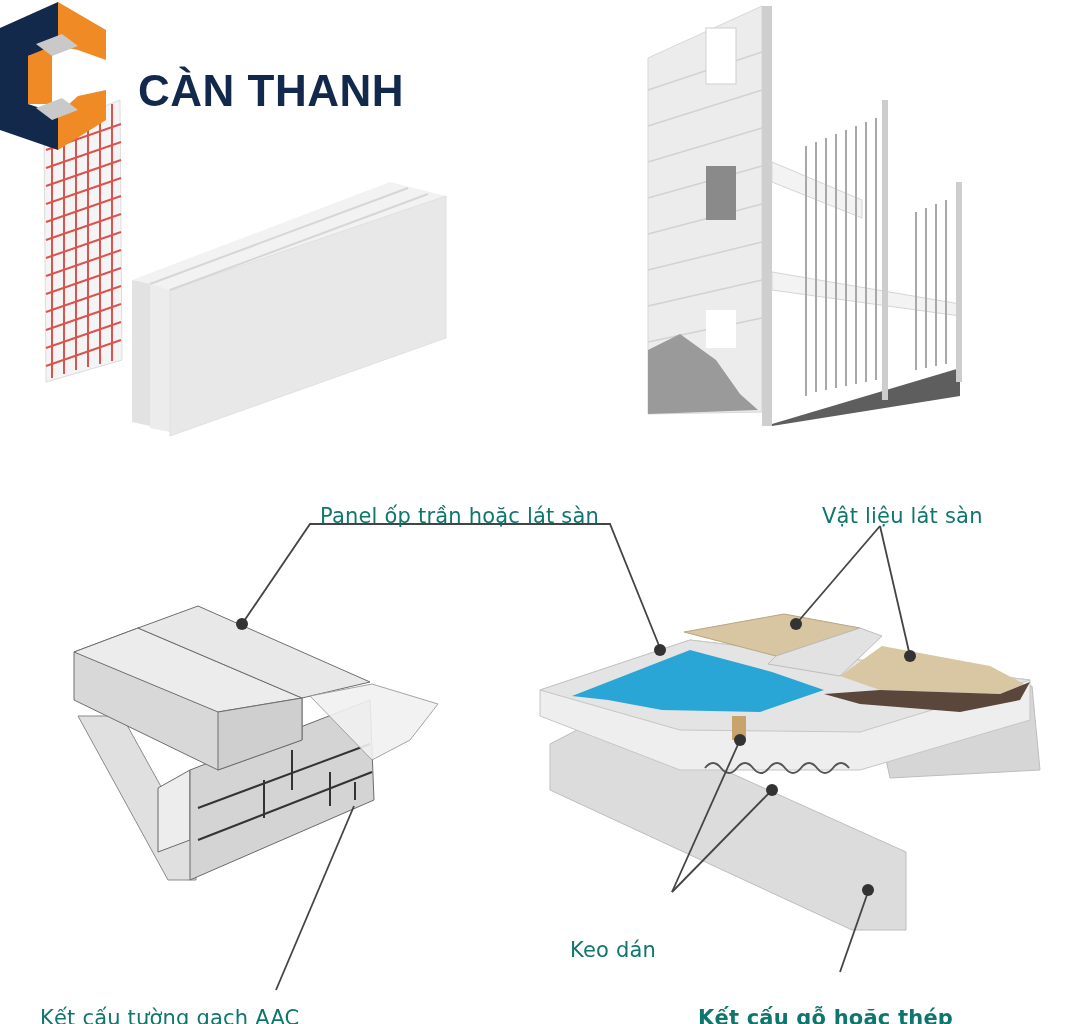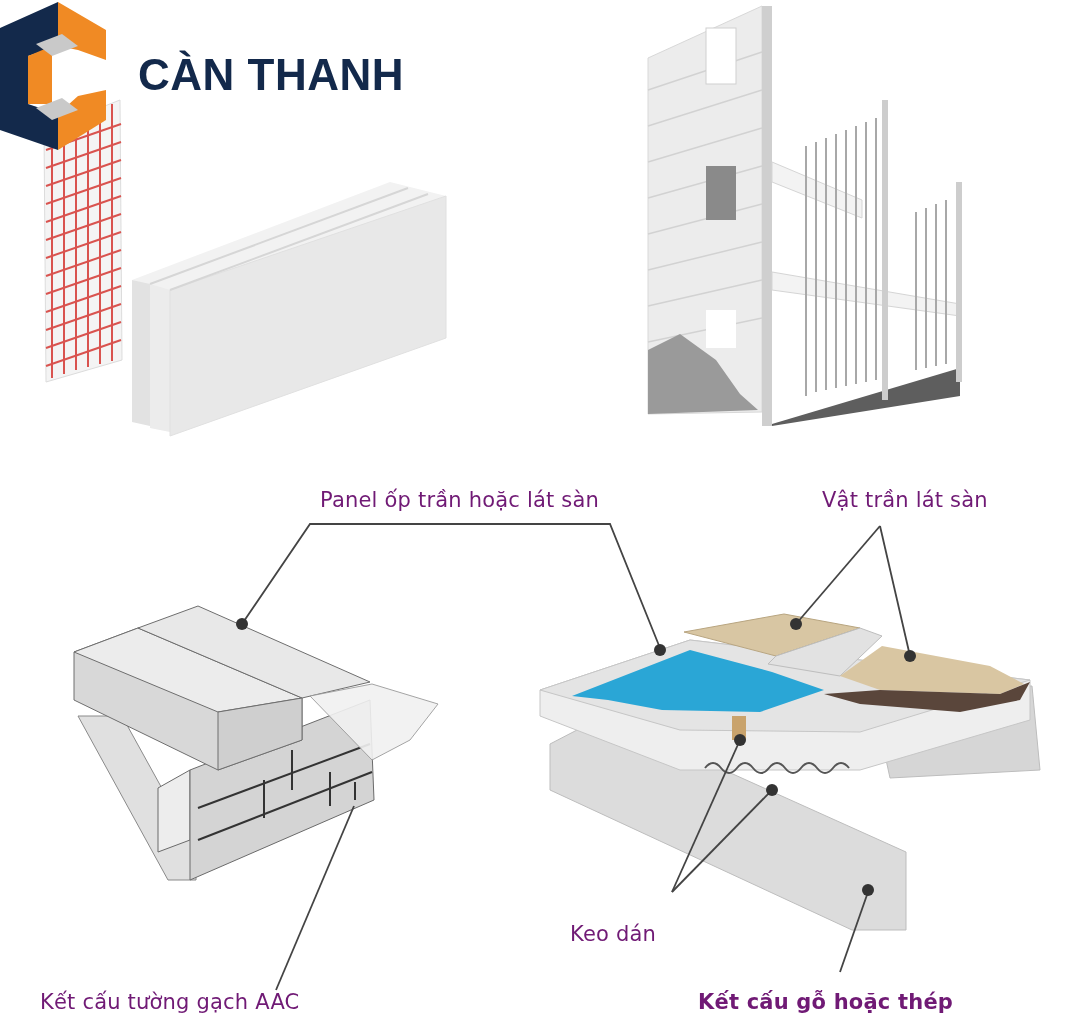--- a/index.html
+++ b/index.html
@@ -1,19 +1,19 @@
 <!DOCTYPE html>
 <html><head>
 <meta charset="utf-8">
 <style>
   html, body { margin:0; padding:0; background:#ffffff; }
   body { width:1080px; height:1024px; position:relative; overflow:hidden; font-family:"DejaVu Sans", sans-serif; }
-  .abs { position:absolute; }
+  .abs { position:absolute;margin-top:16px; }
   .brand-text { left:138px; top:50px; font-family:"Liberation Sans", sans-serif; font-weight:bold; font-size:44px; letter-spacing:0.5px; color:#13294b; white-space:nowrap; }
-  .label { font-family:"DejaVu Sans", sans-serif; font-size:21px; color:#701a75; white-space:nowrap; letter-spacing:0.2px; }
+  .label { font-family:"DejaVu Sans", sans-serif; font-size:21px; color:#0f766e; white-space:nowrap; letter-spacing:0.2px; }
   svg { position:absolute; left:0; top:0; }
 </style>
 </head>
 <body>
 
 <svg width="1080" height="1024" viewBox="0 0 1080 1024">
 
   <g>
     <polygon points="44,130 120,100 122,360 46,382" fill="#f4f4f4" stroke="#dcdcdc"></polygon>
     <g stroke="#d9534f" stroke-width="2">
@@ -144,16 +144,16 @@
     <circle cx="910" cy="656" r="6"></circle>
     <circle cx="740" cy="740" r="6"></circle>
     <circle cx="772" cy="790" r="6"></circle>
     <circle cx="868" cy="890" r="6"></circle>
   </g>
 </svg>
 
 <div class="abs brand-text">CÀN THANH</div>
 
 <div class="abs label" style="left:320px;top:488px;">Panel ốp trần hoặc lát sàn</div>
-<div class="abs label" style="left:822px;top:488px;">Vật trần lát sàn</div>
+<div class="abs label" style="left:822px;top:488px;">Vật liệu lát sàn</div>
 <div class="abs label" style="left:570px;top:922px;">Keo dán</div>
 <div class="abs label" style="left:40px;top:990px;">Kết cấu tường gạch AAC</div>
 <div class="abs label" style="left:698px;top:990px;font-weight:bold;">Kết cấu gỗ hoặc thép</div>
 
 </body></html>

